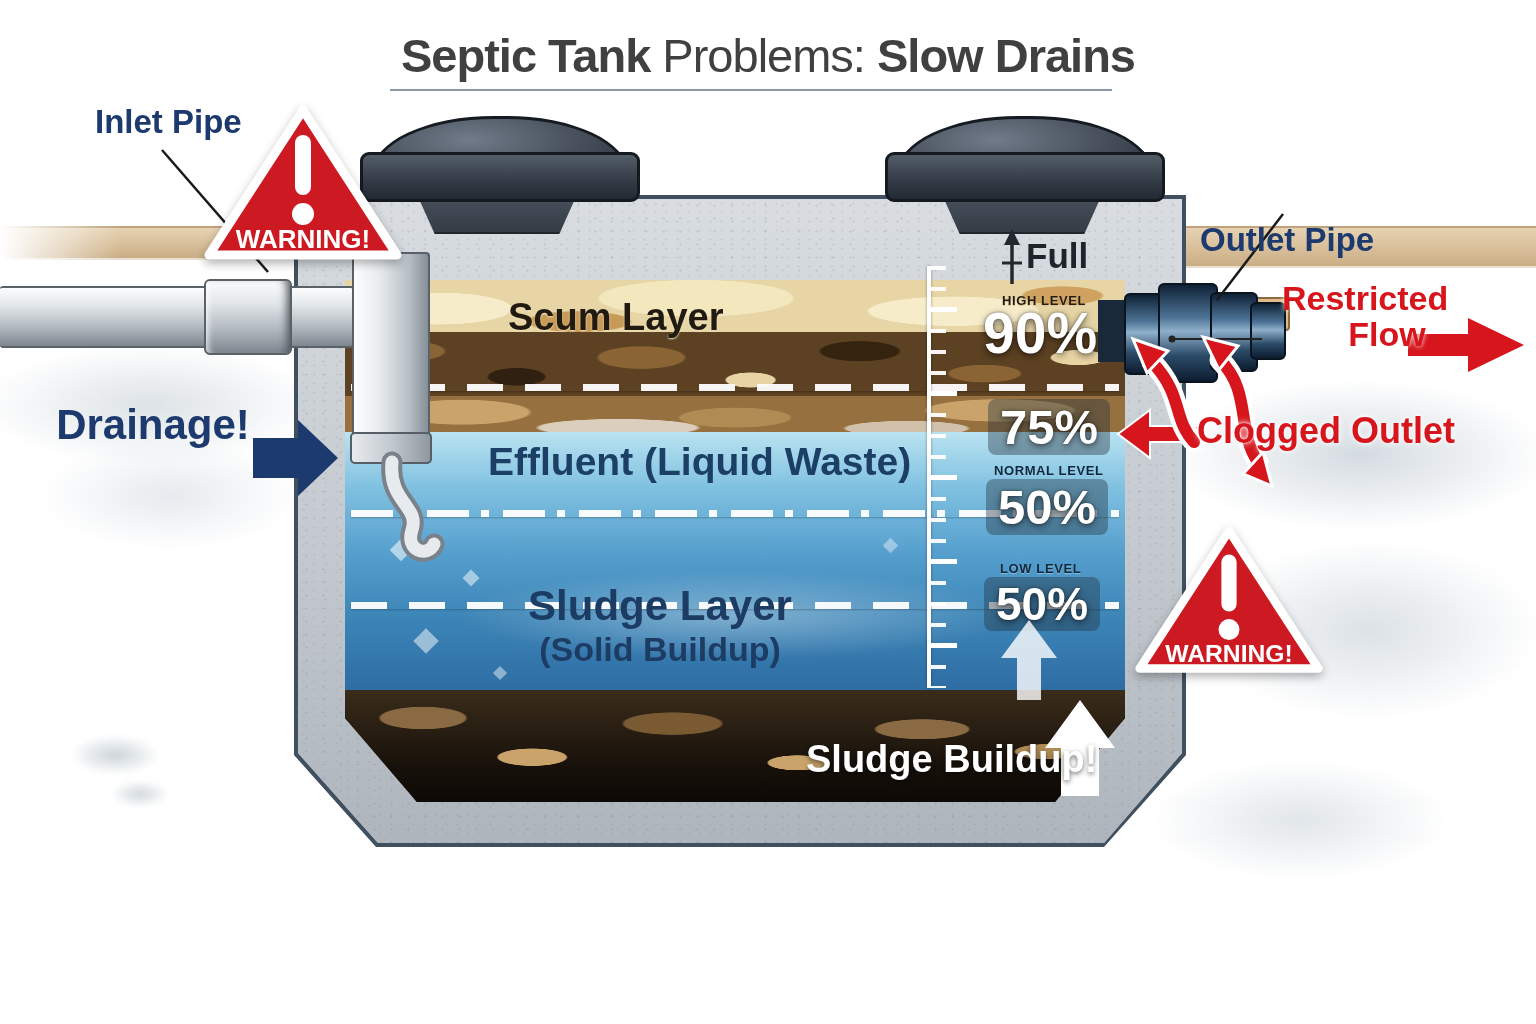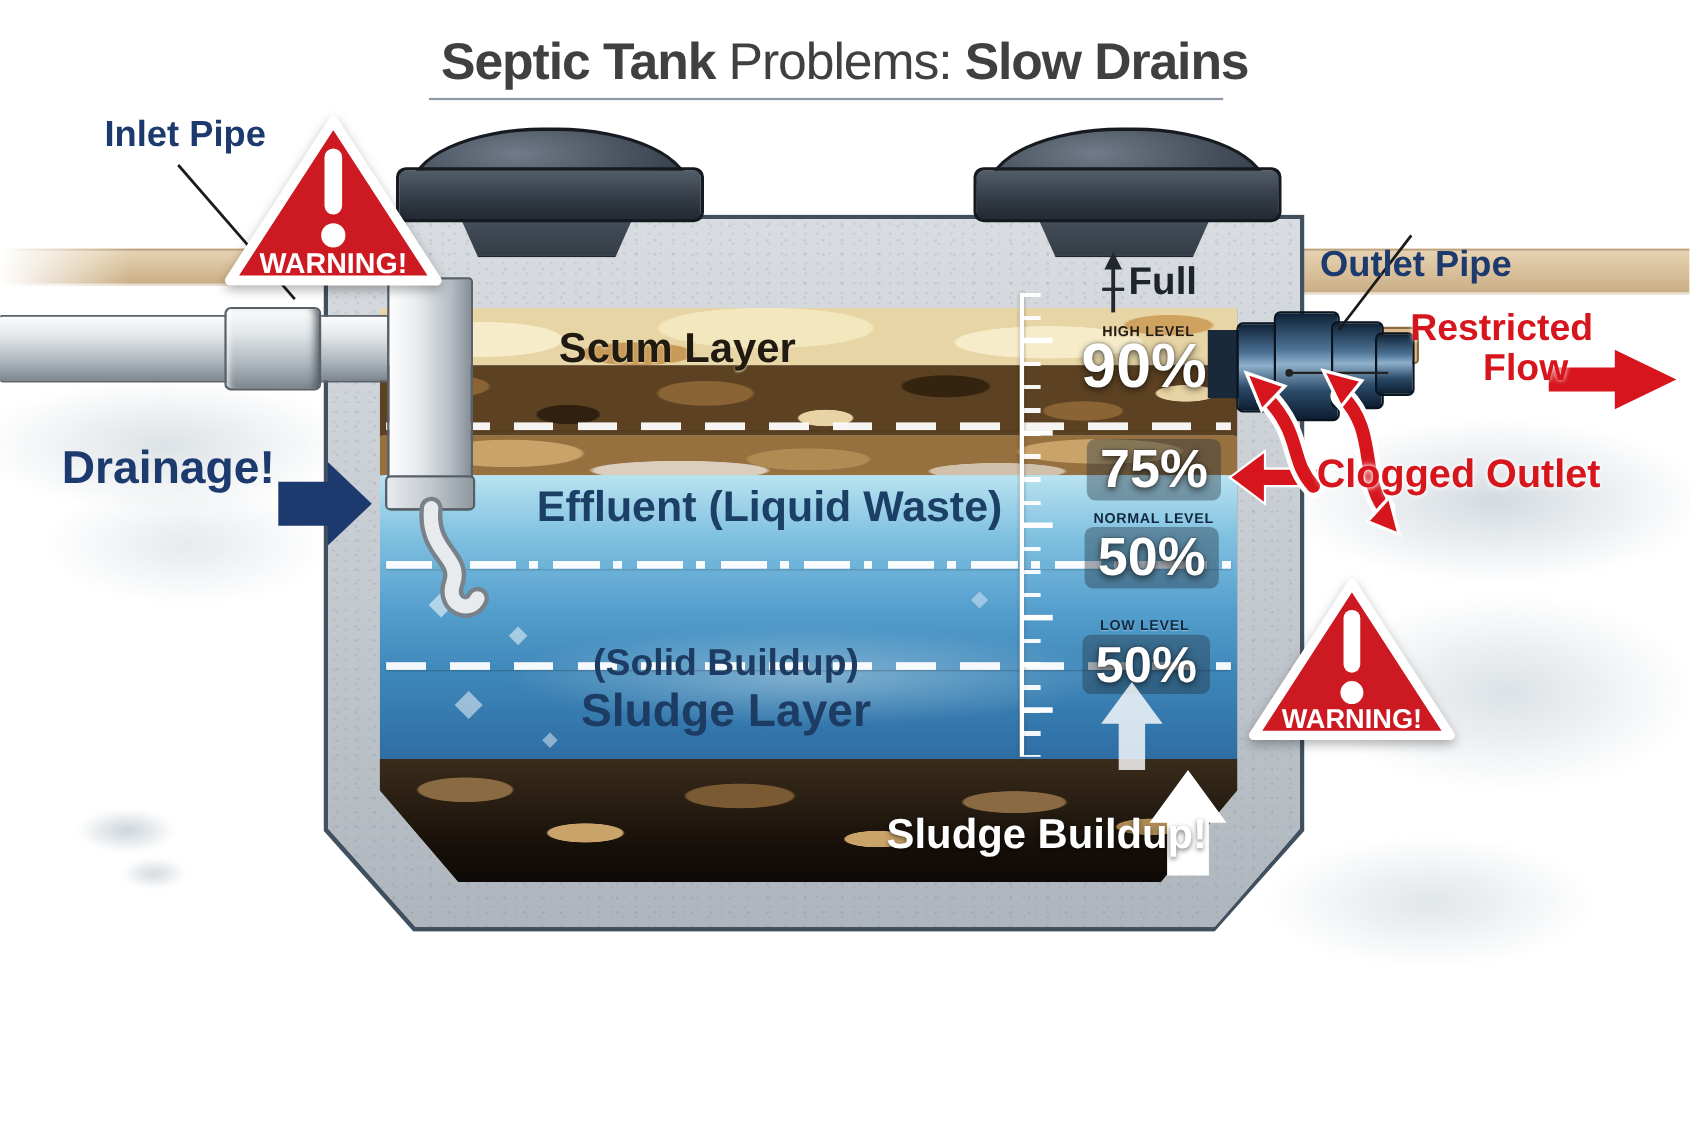--- a/index.html
+++ b/index.html
@@ -226,17 +226,17 @@
   <div style="font-size:34px;line-height:36px;">Restricted</div>
   <div style="font-size:34px;line-height:36px;padding-left:60px;">Flow</div>
 </div>
 
 <div class="lbl redtx" style="left:1197px;top:410px;font-size:36px;text-shadow:0 0 7px #fff,0 0 3px #fff;">Clogged Outlet</div>
 
 <div class="lbl" style="left:508px;top:296px;font-size:38px;color:#211a10;text-shadow:0 1px 2px #efe2bb;">Scum Layer</div>
 <div class="lbl" style="left:488px;top:440px;font-size:39px;color:#1c3f66;">Effluent (Liquid Waste)</div>
 
 <div class="abs" style="left:470px;top:583px;width:380px;text-align:center;color:#1d3c63;font-weight:bold;">
+  <div style="font-size:42px;line-height:46px;">Sludge Layer</div>
   <div style="font-size:34px;line-height:40px;">(Solid Buildup)</div>
-  <div style="font-size:42px;line-height:46px;">Sludge Layer</div>
 </div>
 
 <div class="lbl" style="left:806px;top:738px;font-size:38px;color:#fff;text-shadow:0 2px 5px rgba(0,0,0,.55);">Sludge Buildup!</div>
 
 </body></html>

